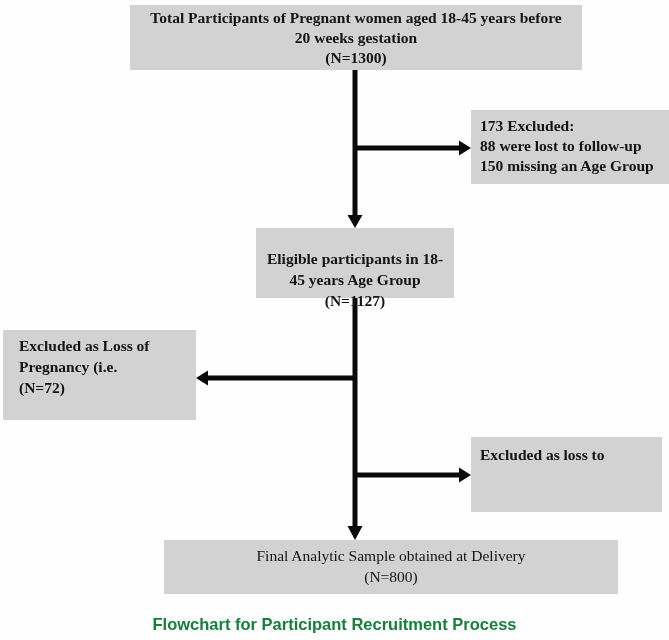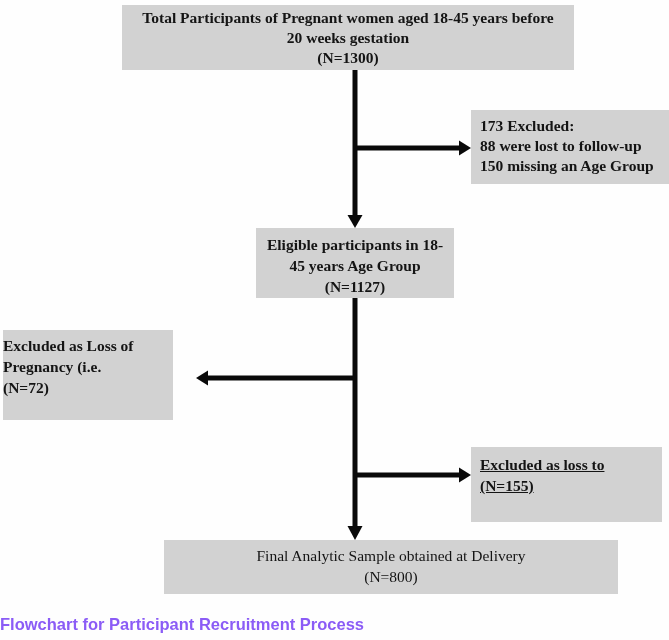--- a/index.html
+++ b/index.html
@@ -24,45 +24,45 @@
     box-sizing: border-box;
     font-size: 15.5px;
     line-height: 20px;
     font-weight: bold;
   }
   .box div { white-space: nowrap; }
   .center { text-align: center; }
   .leftalign { text-align: left; }
   .regular { font-weight: normal; margin-left: 36px; }
 
-  #box-total    { left: 122px; top: 5px;   width: 452px; height: 65px; padding-top: 3px; }
+  #box-total    { left: 130px; top: 5px;   width: 452px; height: 65px; padding-top: 3px; }
   #box-excl1    { left: 471px; top: 110px; width: 221px; height: 74px; padding: 6px 4px 0 9px; }
-  #box-eligible { left: 256px; top: 228px; width: 198px; height: 70px; padding-top: 6px; line-height: 21px; }
-  #box-exclleft { left: 3px;   top: 330px; width: 170px; height: 90px; padding: 5px 4px 0 0; line-height: 21px; }
-  #box-excl2    { left: 471px; top: 447px; width: 191px; height: 75px; padding: 7px 11px 0 9px; line-height: 21px; text-decoration: underline; }
+  #box-eligible { left: 256px; top: 228px; width: 198px; height: 70px; padding-top: 20px; line-height: 21px; }
+  #box-exclleft { left: 3px;   top: 330px; width: 193px; height: 90px; padding: 5px 4px 0 16px; line-height: 21px; }
+  #box-excl2    { left: 471px; top: 437px; width: 191px; height: 75px; padding: 7px 11px 0 9px; line-height: 21px; }
   #box-final    { left: 128px; top: 540px; width: 454px; height: 54px; padding-top: 5px; line-height: 21px; }
 
   .arrow-layer {
     position: absolute;
     left: 0; top: 0;
     width: 669px; height: 640px;
     pointer-events: none;
   }
   .arrow-layer line { stroke: var(--arrow); stroke-width: 5; }
   .arrow-layer polygon { fill: var(--arrow); }
 
   .caption {
     position: absolute;
     left: 0; top: 615px;
     width: 100%;
-    text-align: left;
+    text-align: center;
     font-family: "Liberation Sans", sans-serif;
     font-weight: bold;
     font-size: 16.5px;
-    color: #8b5cf6;
+    color: #15803d;
   }
 </style>
 </head>
 <body>
 
 <div class="canvas">
 
   <svg class="arrow-layer" viewBox="0 0 669 640" aria-hidden="true">
 
     <line x1="355" y1="68" x2="355" y2="217"></line>
@@ -100,21 +100,20 @@
   </div>
 
   <div class="box leftalign" id="box-exclleft">
     <div>Excluded as Loss of</div>
     <div>Pregnancy (i.e.</div>
     <div>(N=72)</div>
   </div>
 
   <div class="box leftalign" id="box-excl2">
     <div>Excluded as loss to</div>
-    <div>(N=155)</div>
   </div>
 
   <div class="box center regular" id="box-final">
     <div>Final Analytic Sample obtained at Delivery</div>
     <div>(N=800)</div>
   </div>
 
   <div class="caption">Flowchart for Participant Recruitment Process</div>
 
 </div>

